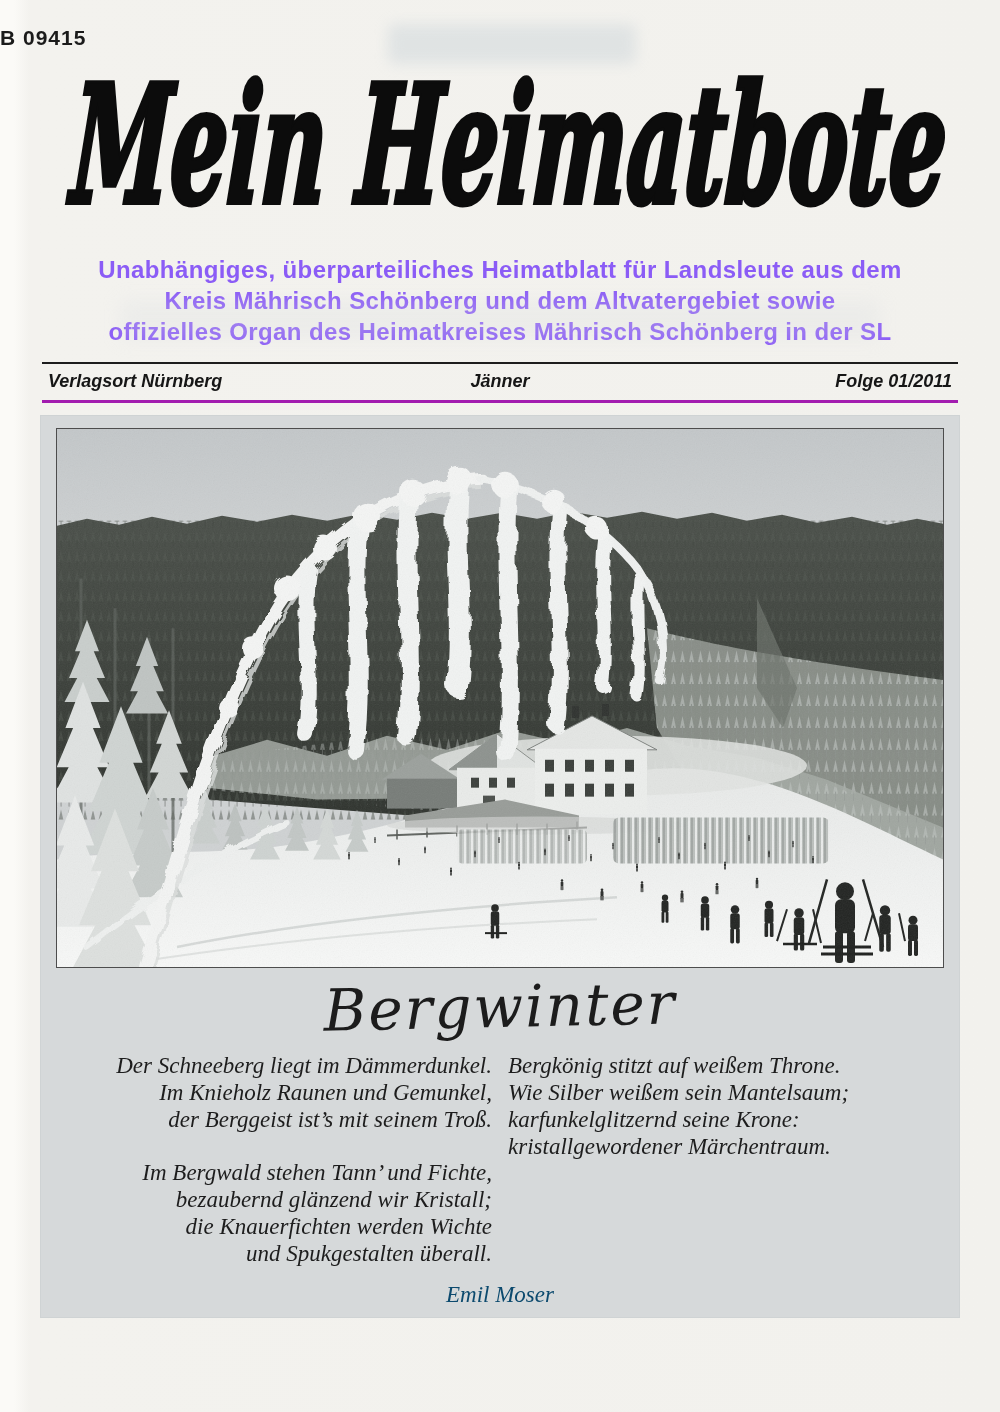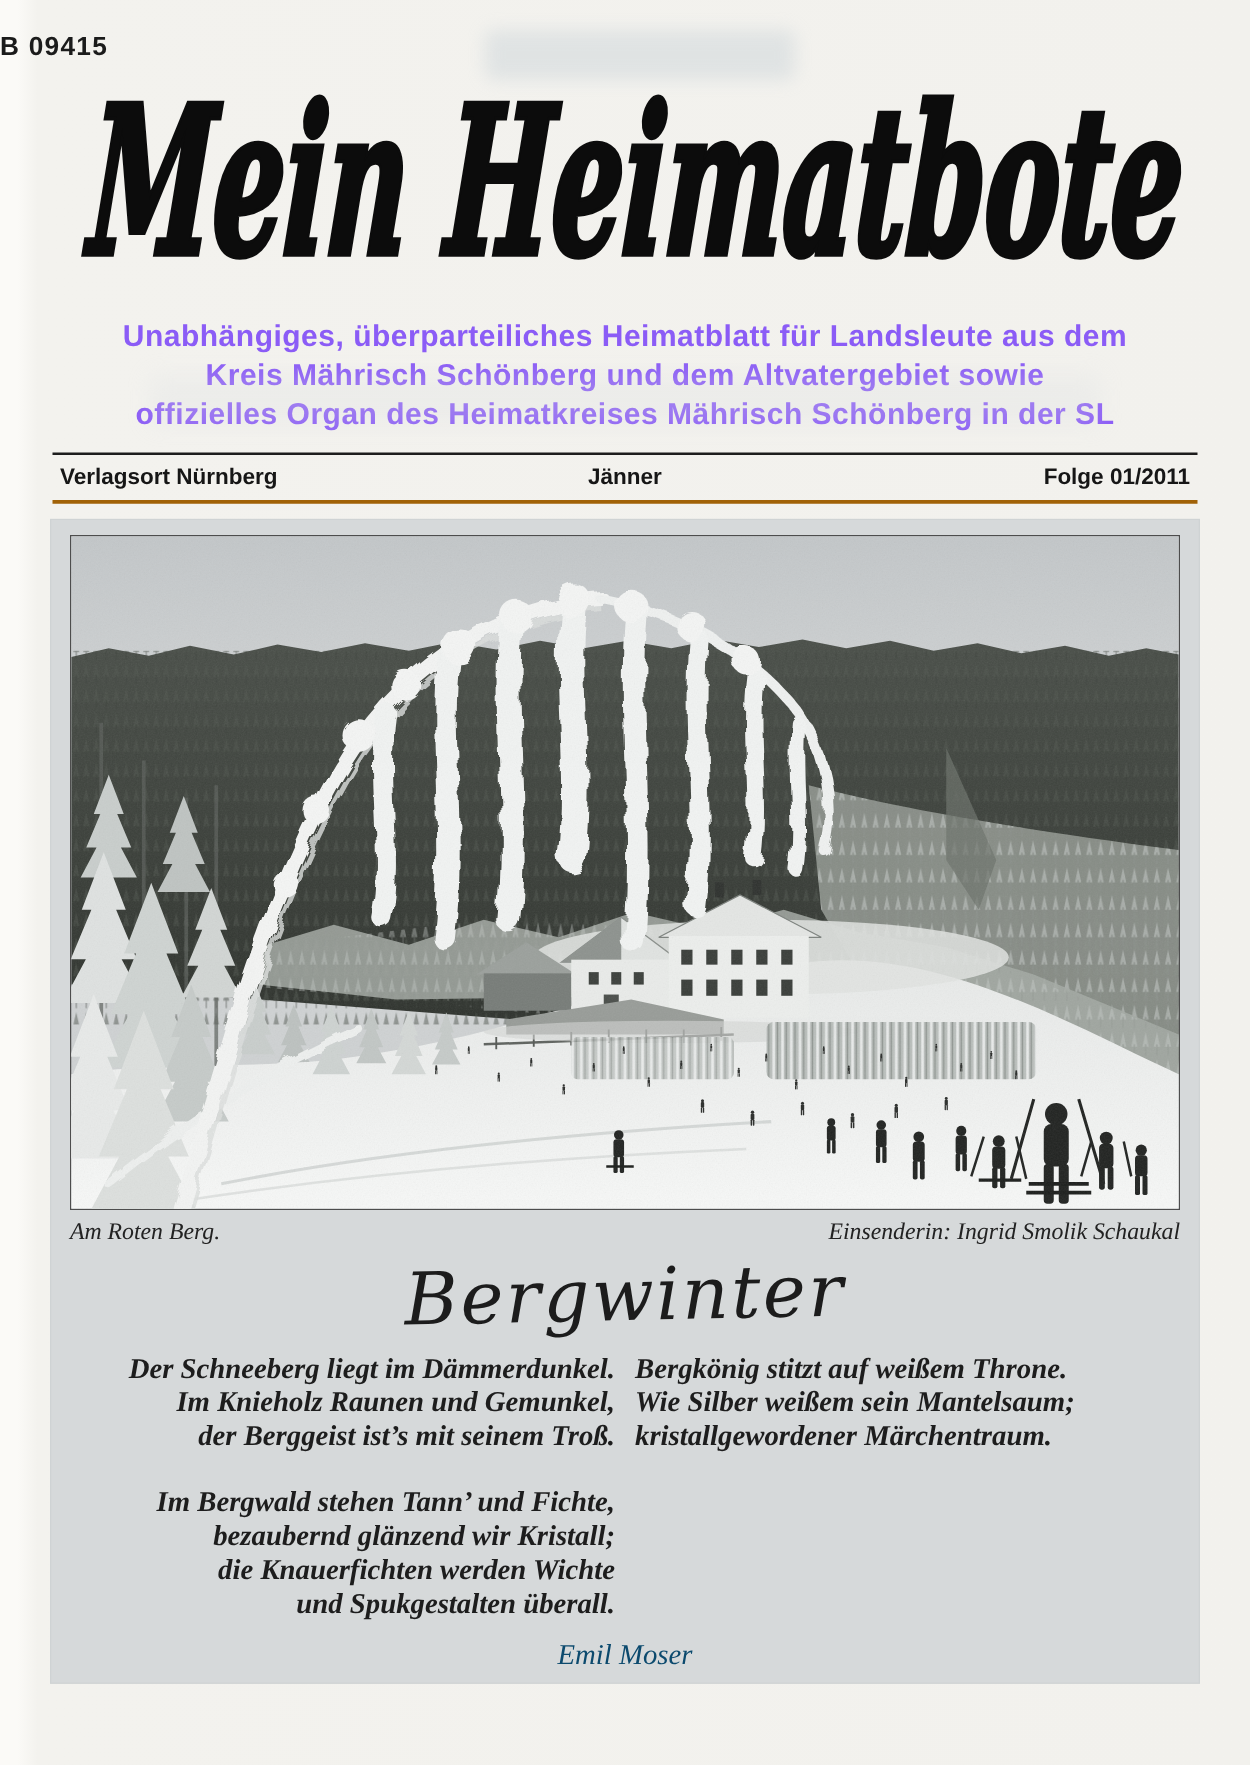--- a/index.html
+++ b/index.html
@@ -15,38 +15,38 @@
   .code-row{padding:26px 54px 0 0;text-align:left;}
   .code{font-size:21px;font-weight:bold;letter-spacing:1px;color:#1b1b1b;}
   .masthead-wrap{margin:2px 52px 0 52px;height:188px;}
   .masthead-wrap svg{display:block;width:100%;height:100%;}
   .masthead-text{
     font-family:"DejaVu Serif",serif;font-weight:bold;font-style:italic;
     fill:#0c0c0c;stroke:#0c0c0c;stroke-width:5;paint-order:stroke;
   }
   .subtitle{margin-top:14px;text-align:center;font-weight:bold;
     font-size:24px;line-height:31px;letter-spacing:.4px;color:#8b5cf6;}
-  .infobar{margin:15px 42px 12px 42px;border-top:2px solid #1d1d1d;border-bottom:3px solid #a16207;
+  .infobar{margin:15px 42px 12px 42px;border-top:2px solid #1d1d1d;border-bottom:3px solid #a21caf;
     display:flex;align-items:center;padding:7px 6px 8px 6px;
-    font-size:18px;font-weight:bold;color:#161616;}
+    font-size:18px;font-weight:bold;color:#161616;font-style:italic;}
   .infobar>div{flex:1;}
   .ib-center{text-align:center;}
   .ib-right{text-align:right;}
   .panel{margin:12px 40px 0 40px;background:#d6d9da;padding:13px 16px 10px 16px;
     box-shadow:0 0 0 1px #cfd3d4 inset;}
   .photo-frame{border:1px solid #4d4d4d;background:#cfd2d3;}
   .photo-frame svg{display:block;width:100%;height:538px;}
   .captions{display:flex;justify-content:space-between;margin-top:7px;
     font-family:"Liberation Serif",serif;font-style:italic;font-size:19px;color:#222;}
   .poem-title{text-align:center;margin-top:2px;height:74px;
     font-family:"DejaVu Serif",serif;font-style:italic;font-size:58px;line-height:74px;
     color:#1c1c1c;letter-spacing:2px;transform:rotate(-1.2deg);}
   .poem{display:flex;gap:16px;margin-top:8px;
     font-family:"Liberation Serif",serif;font-style:italic;
-    font-size:23px;line-height:27px;color:#1d1d1d;font-weight:bold;}
+    font-size:23px;line-height:27px;color:#1d1d1d;}
   .poem .col{flex:1;}
   .col-left{text-align:right;}
   .col-right{text-align:left;}
   .stanza + .stanza{margin-top:26px;}
   .pline{display:block;}
   .author{margin-top:15px;text-align:center;font-family:"Liberation Serif",serif;
     font-style:italic;font-size:23px;color:#0c4a6e;}
 </style>
 </head>
 <body>
@@ -275,24 +275,20 @@
             <circle cx="540" cy="100" r="11"></circle>
           <circle cx="196" cy="220" r="11"></circle>
             <circle cx="172" cy="280" r="10"></circle>
         </g>
       </g>
 
       <rect x="0" y="0" width="886" height="540" filter="url(#grainF)" opacity="0.09"></rect>
     </svg>
   </div>
 
-  <div class="captions">
-    <span>Am Roten Berg.</span>
-    <span>Einsenderin: Ingrid Smolik Schaukal</span>
-  </div>
 
   <div class="poem-title">Bergwinter</div>
 
   <div class="poem">
     <div class="col col-left">
       <div class="stanza">
           <span class="pline">Der Schneeberg liegt im Dämmerdunkel.</span>
           <span class="pline">Im Knieholz Raunen und Gemunkel,</span>
           <span class="pline">der Berggeist ist’s mit seinem Troß.</span>
         </div>
@@ -300,19 +296,20 @@
           <span class="pline">Im Bergwald stehen Tann’ und Fichte,</span>
           <span class="pline">bezaubernd glänzend wir Kristall;</span>
           <span class="pline">die Knauerfichten werden Wichte</span>
           <span class="pline">und Spukgestalten überall.</span>
         </div>
     </div>
     <div class="col col-right">
       <div class="stanza">
           <span class="pline">Bergkönig stitzt auf weißem Throne.</span>
           <span class="pline">Wie Silber weißem sein Mantelsaum;</span>
+          <span class="pline">karfunkelglitzernd seine Krone:</span>
           <span class="pline">kristallgewordener Märchentraum.</span>
         </div>
     </div>
   </div>
 
   <div class="author">Emil Moser</div>
 </div>
 
 </body></html>

